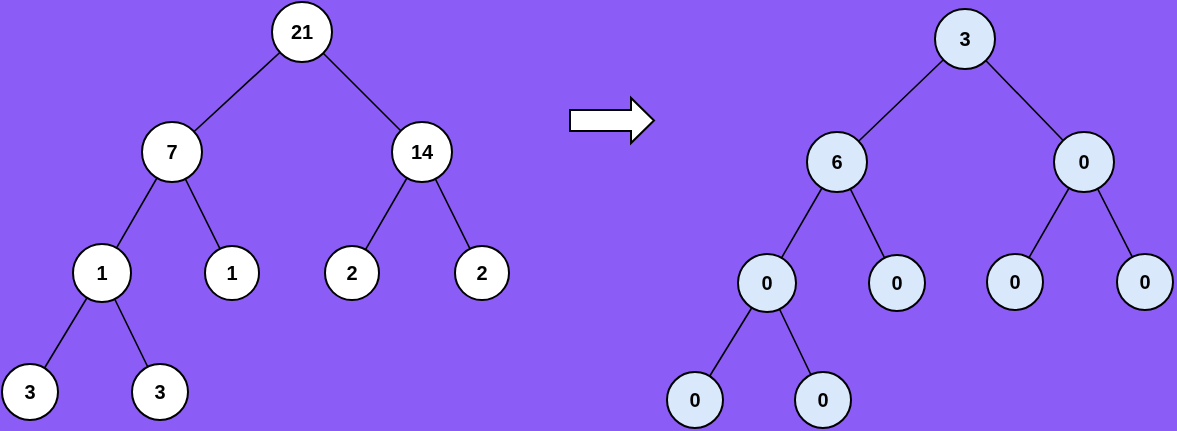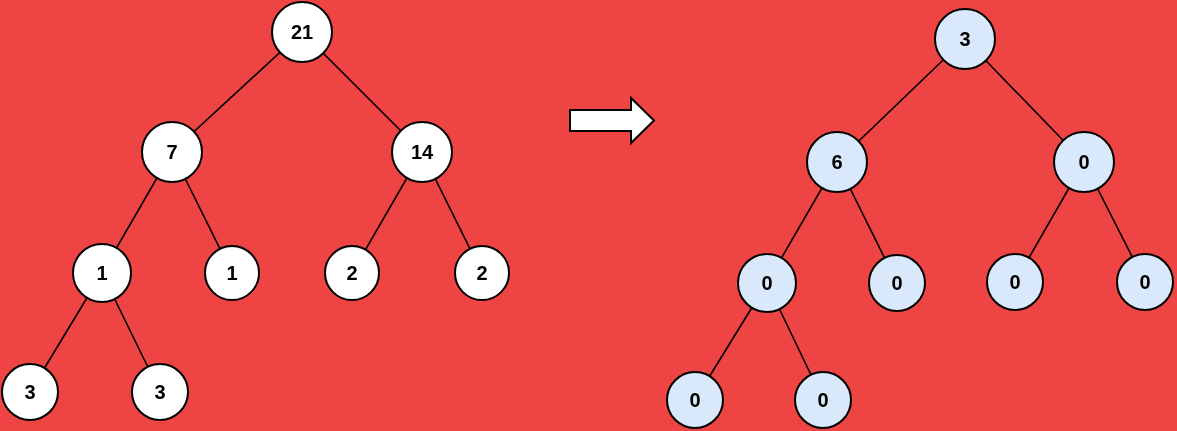--- a/index.html
+++ b/index.html
@@ -5,21 +5,21 @@
   html, body {
     margin: 0;
     padding: 0;
     background: #ffffff;
     font-family: "Liberation Sans", sans-serif;
   }
   .canvas {
     position: relative;
     width: 1177px;
     height: 431px;
-    background: #ef4444;
+    background: #8b5cf6;
     overflow: hidden;
   }
   svg.diagram {
     position: absolute;
     left: 0;
     top: 0;
     display: block;
   }
   svg text {
     font-family: "Liberation Sans", "DejaVu Sans", sans-serif;

